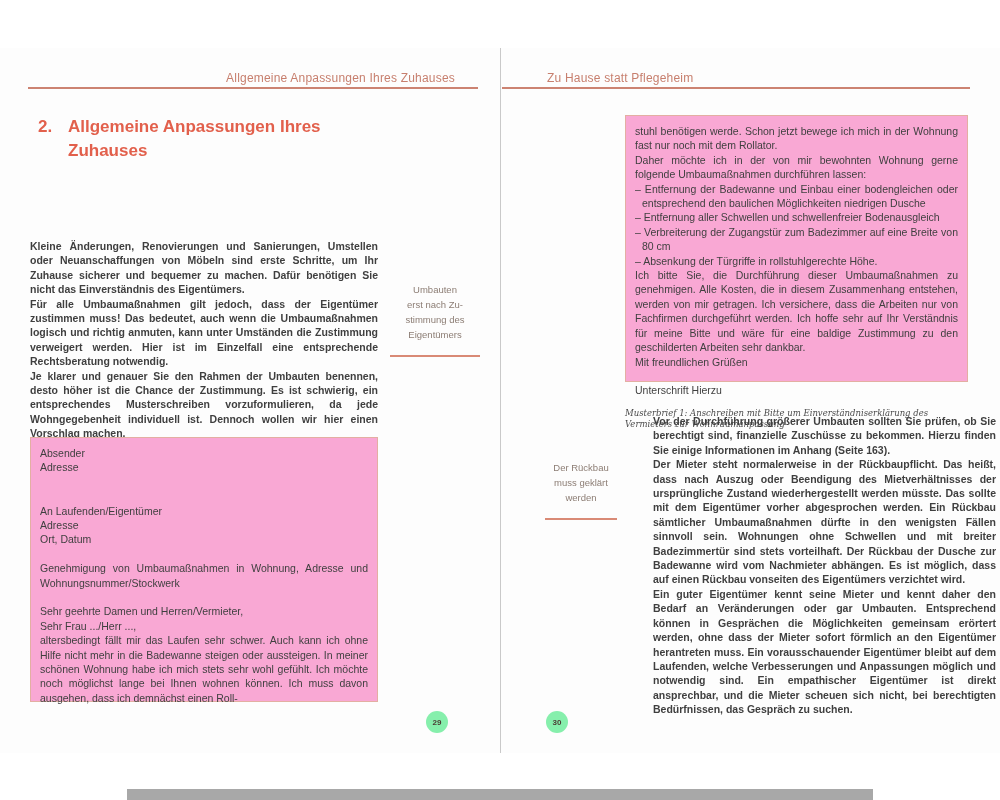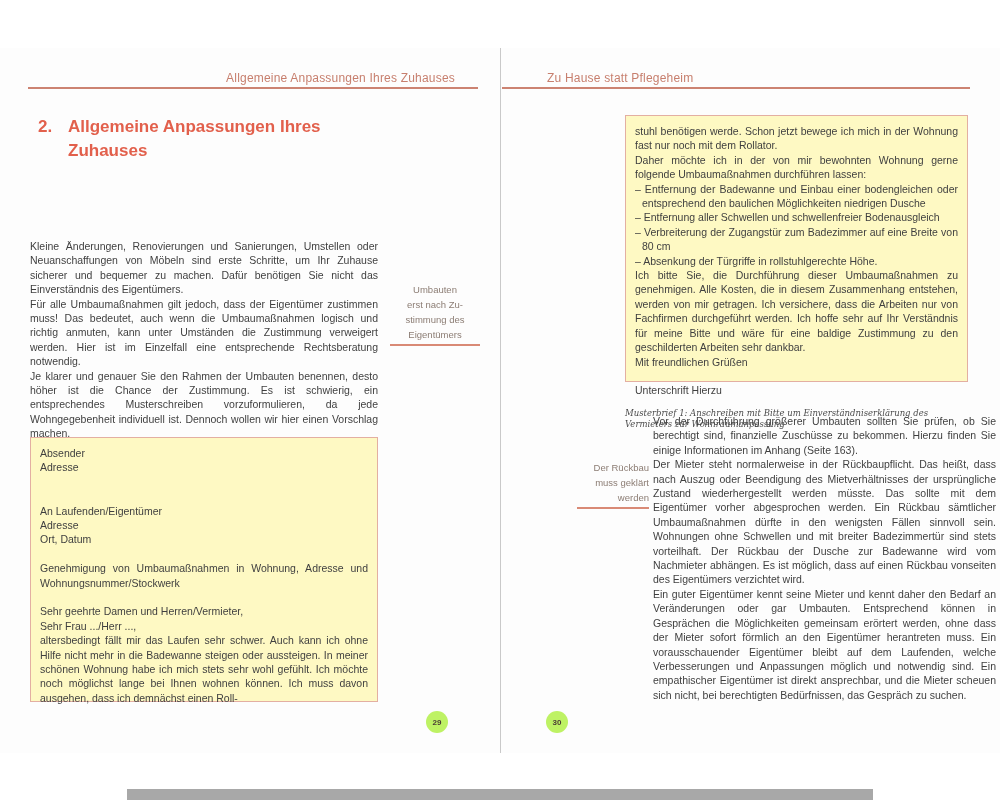--- a/index.html
+++ b/index.html
@@ -18,43 +18,43 @@
   .chapter{position:absolute;left:38px;top:115px;display:flex;color:#e2604c;
            font-weight:bold;font-size:17px;line-height:24px;}
   .chapter .num{width:30px;}
   .chapter .ttl span{display:block;}
 
   .quote{position:absolute;left:30px;top:192px;width:348px;text-align:right;
          font-family:"DejaVu Serif",serif;font-style:italic;font-size:10.5px;
          line-height:15px;color:#474747;}
 
   .body-col{position:absolute;font-size:10.5px;line-height:14.4px;text-align:justify;}
-  .body-col p{margin:0;}
+  .body-col p{margin:0;font-weight:bold;}
   .left-body{left:30px;top:239px;width:348px;}
   .right-body{left:653px;top:414px;width:343px;}
 
-  .letter-box{position:absolute;border:1px solid #e3afa2;background:#fef9c3;
+  .letter-box{position:absolute;border:1px solid #e3afa2;background:#f9a8d4;
               font-size:10.5px;line-height:14.4px;padding:8px 9px;box-sizing:border-box;}
   .box-left{left:30px;top:437px;width:348px;height:265px;}
   .box-right{left:625px;top:115px;width:343px;height:267px;}
   .bx-line{min-height:14.4px;text-align:justify;}
   .bx-line.li{padding-left:7px;text-indent:-7px;}
 
   .caption{position:absolute;left:625px;top:408px;width:343px;
            font-family:"DejaVu Serif",serif;font-style:italic;
            font-size:8.5px;line-height:11px;color:#4a4a4a;}
 
   .margin-note{position:absolute;font-size:9.5px;line-height:15px;color:#8c7d74;
-               border-bottom:2px solid #d98a76;padding-bottom:2px;}
+               border-bottom:2px solid #d98a76;padding-bottom:13px;}
   .mn-left{left:390px;top:282px;width:90px;text-align:center;}
-  .mn-right{left:545px;top:460px;width:72px;text-align:right;margin-left:32px;}
+  .mn-right{left:545px;top:460px;width:72px;text-align:center;}
   .margin-note span{display:block;}
 
   .page-circle{position:absolute;top:711px;width:22px;height:22px;border-radius:50%;
-               background:#bef264;color:#4b3c34;font-size:8px;font-weight:bold;
+               background:#86efac;color:#4b3c34;font-size:8px;font-weight:bold;
                display:flex;align-items:center;justify-content:center;}
   .pc-left{left:426px;}
   .pc-right{left:546px;}
 
   .bottom-bar{position:absolute;left:127px;top:789px;width:746px;height:11px;background:#a8a8a8;}
 </style>
 </head>
 <body>
 
 <div class="canvas">

